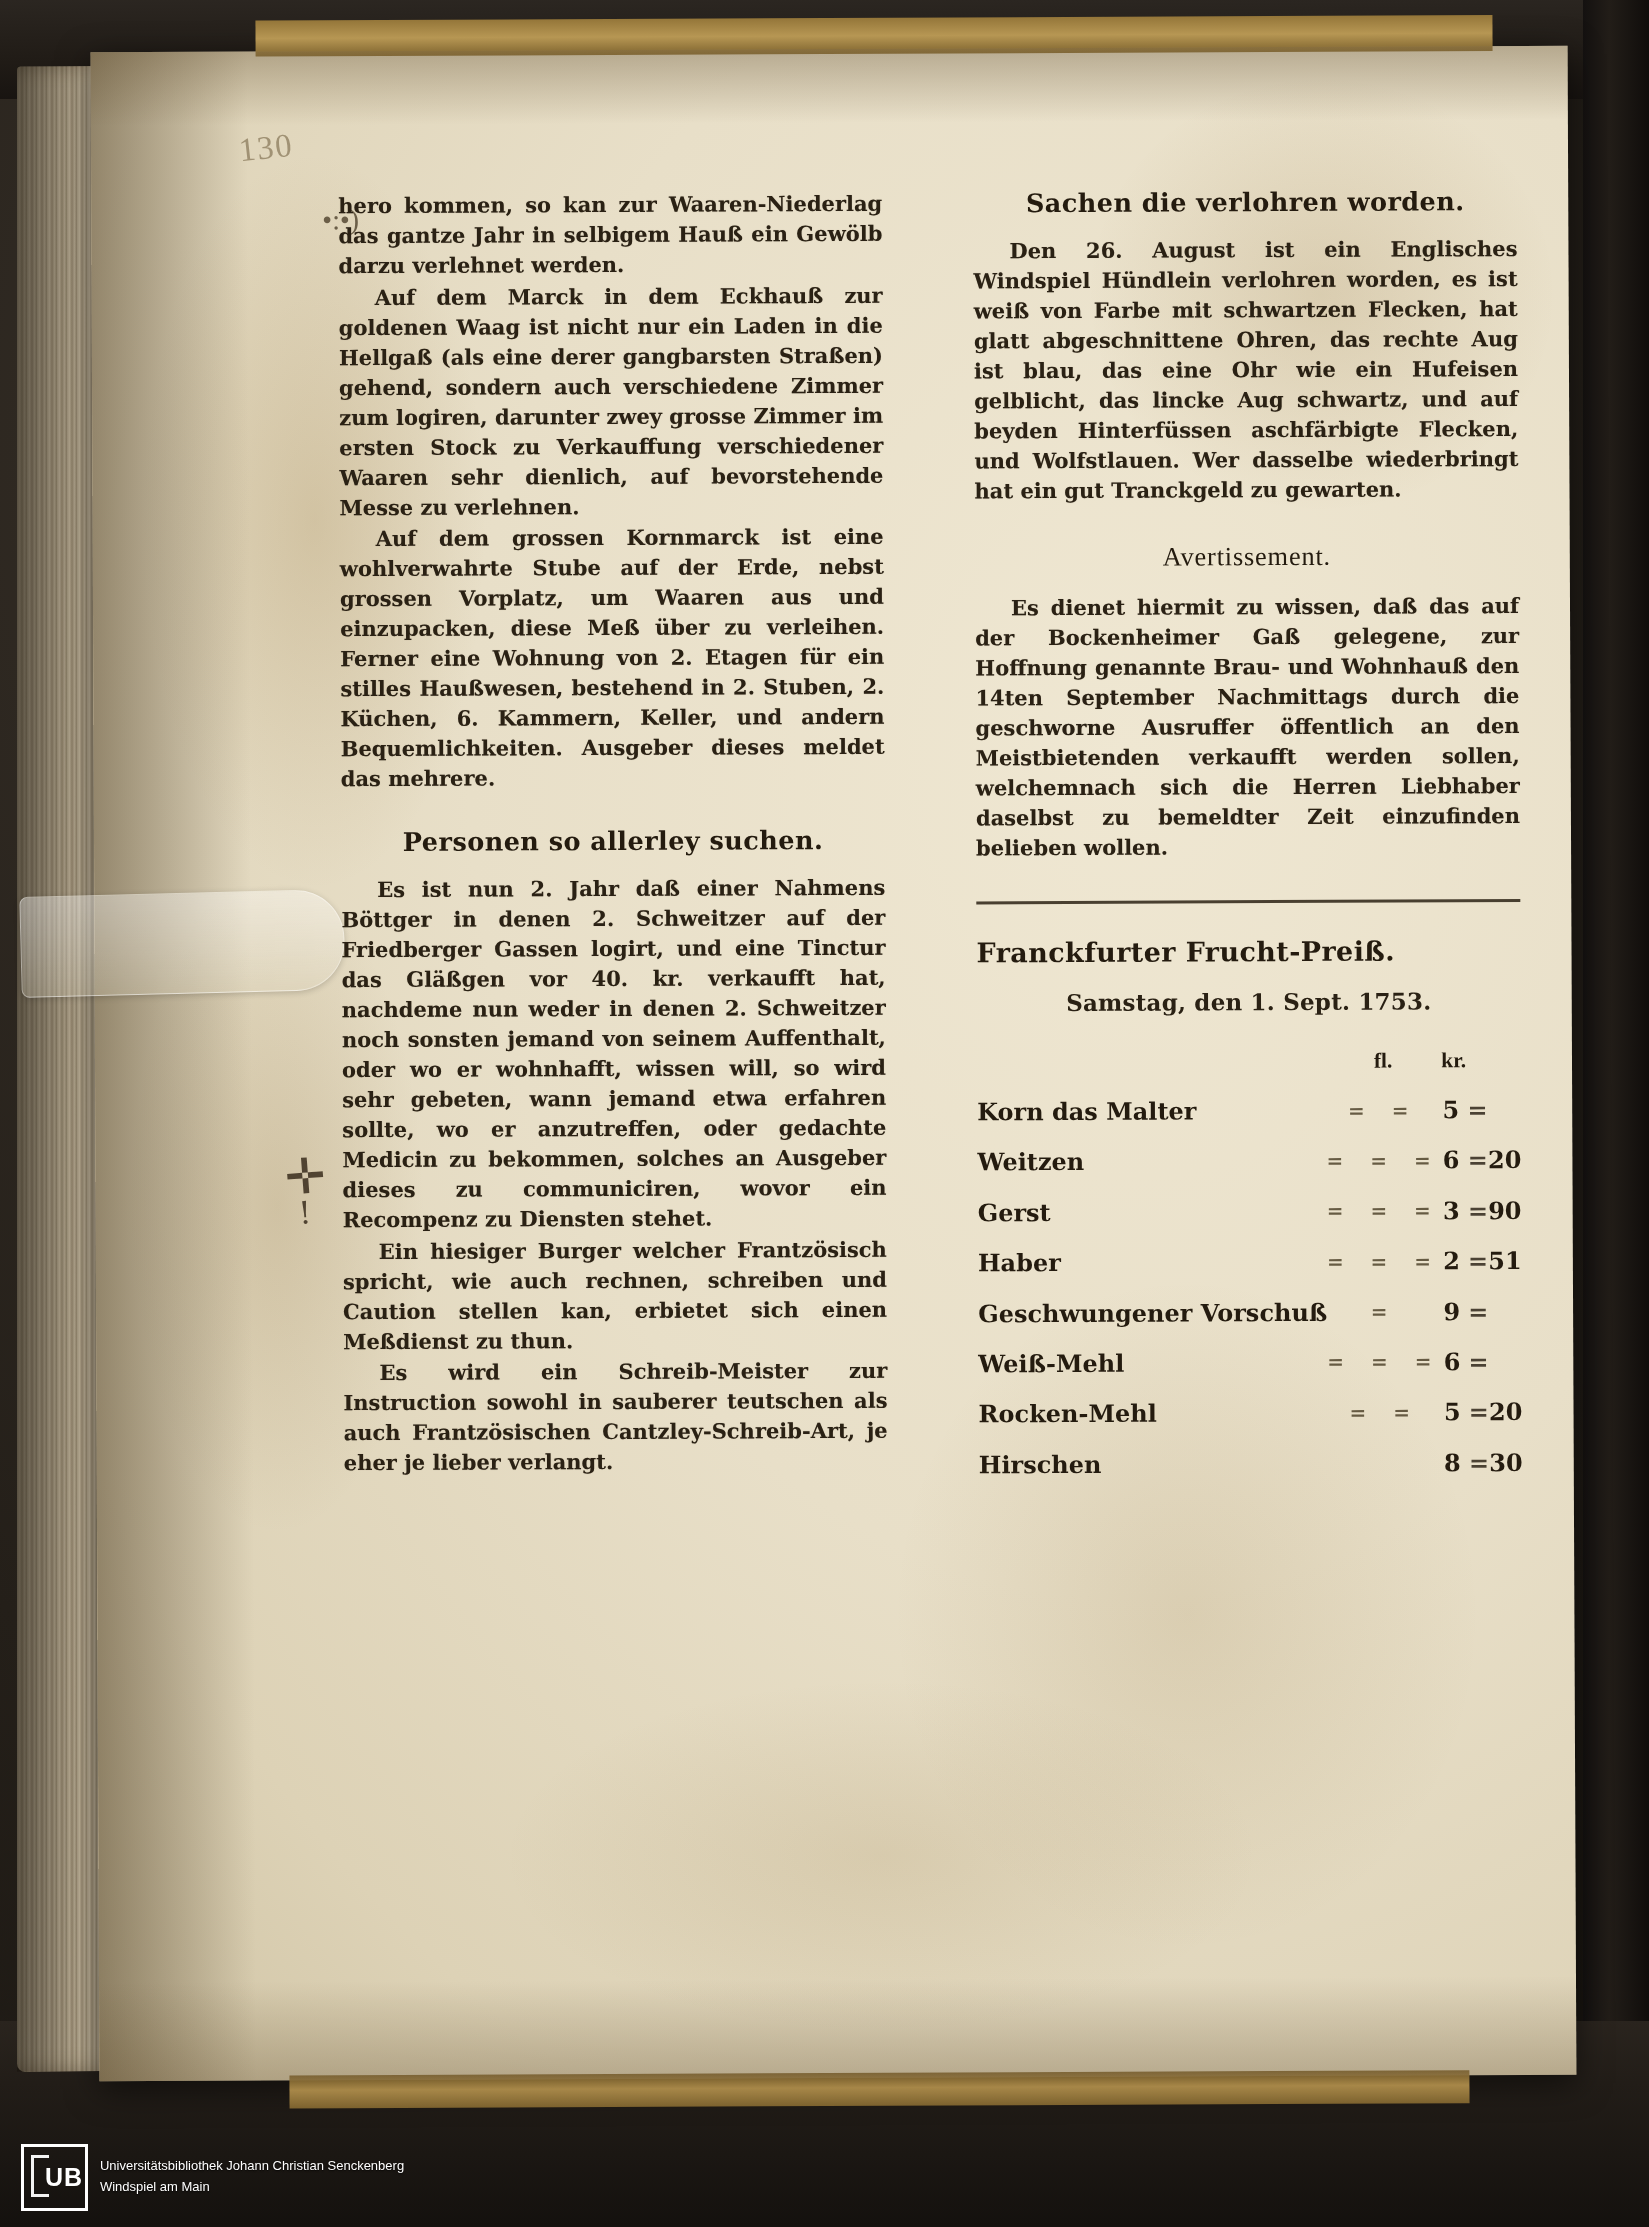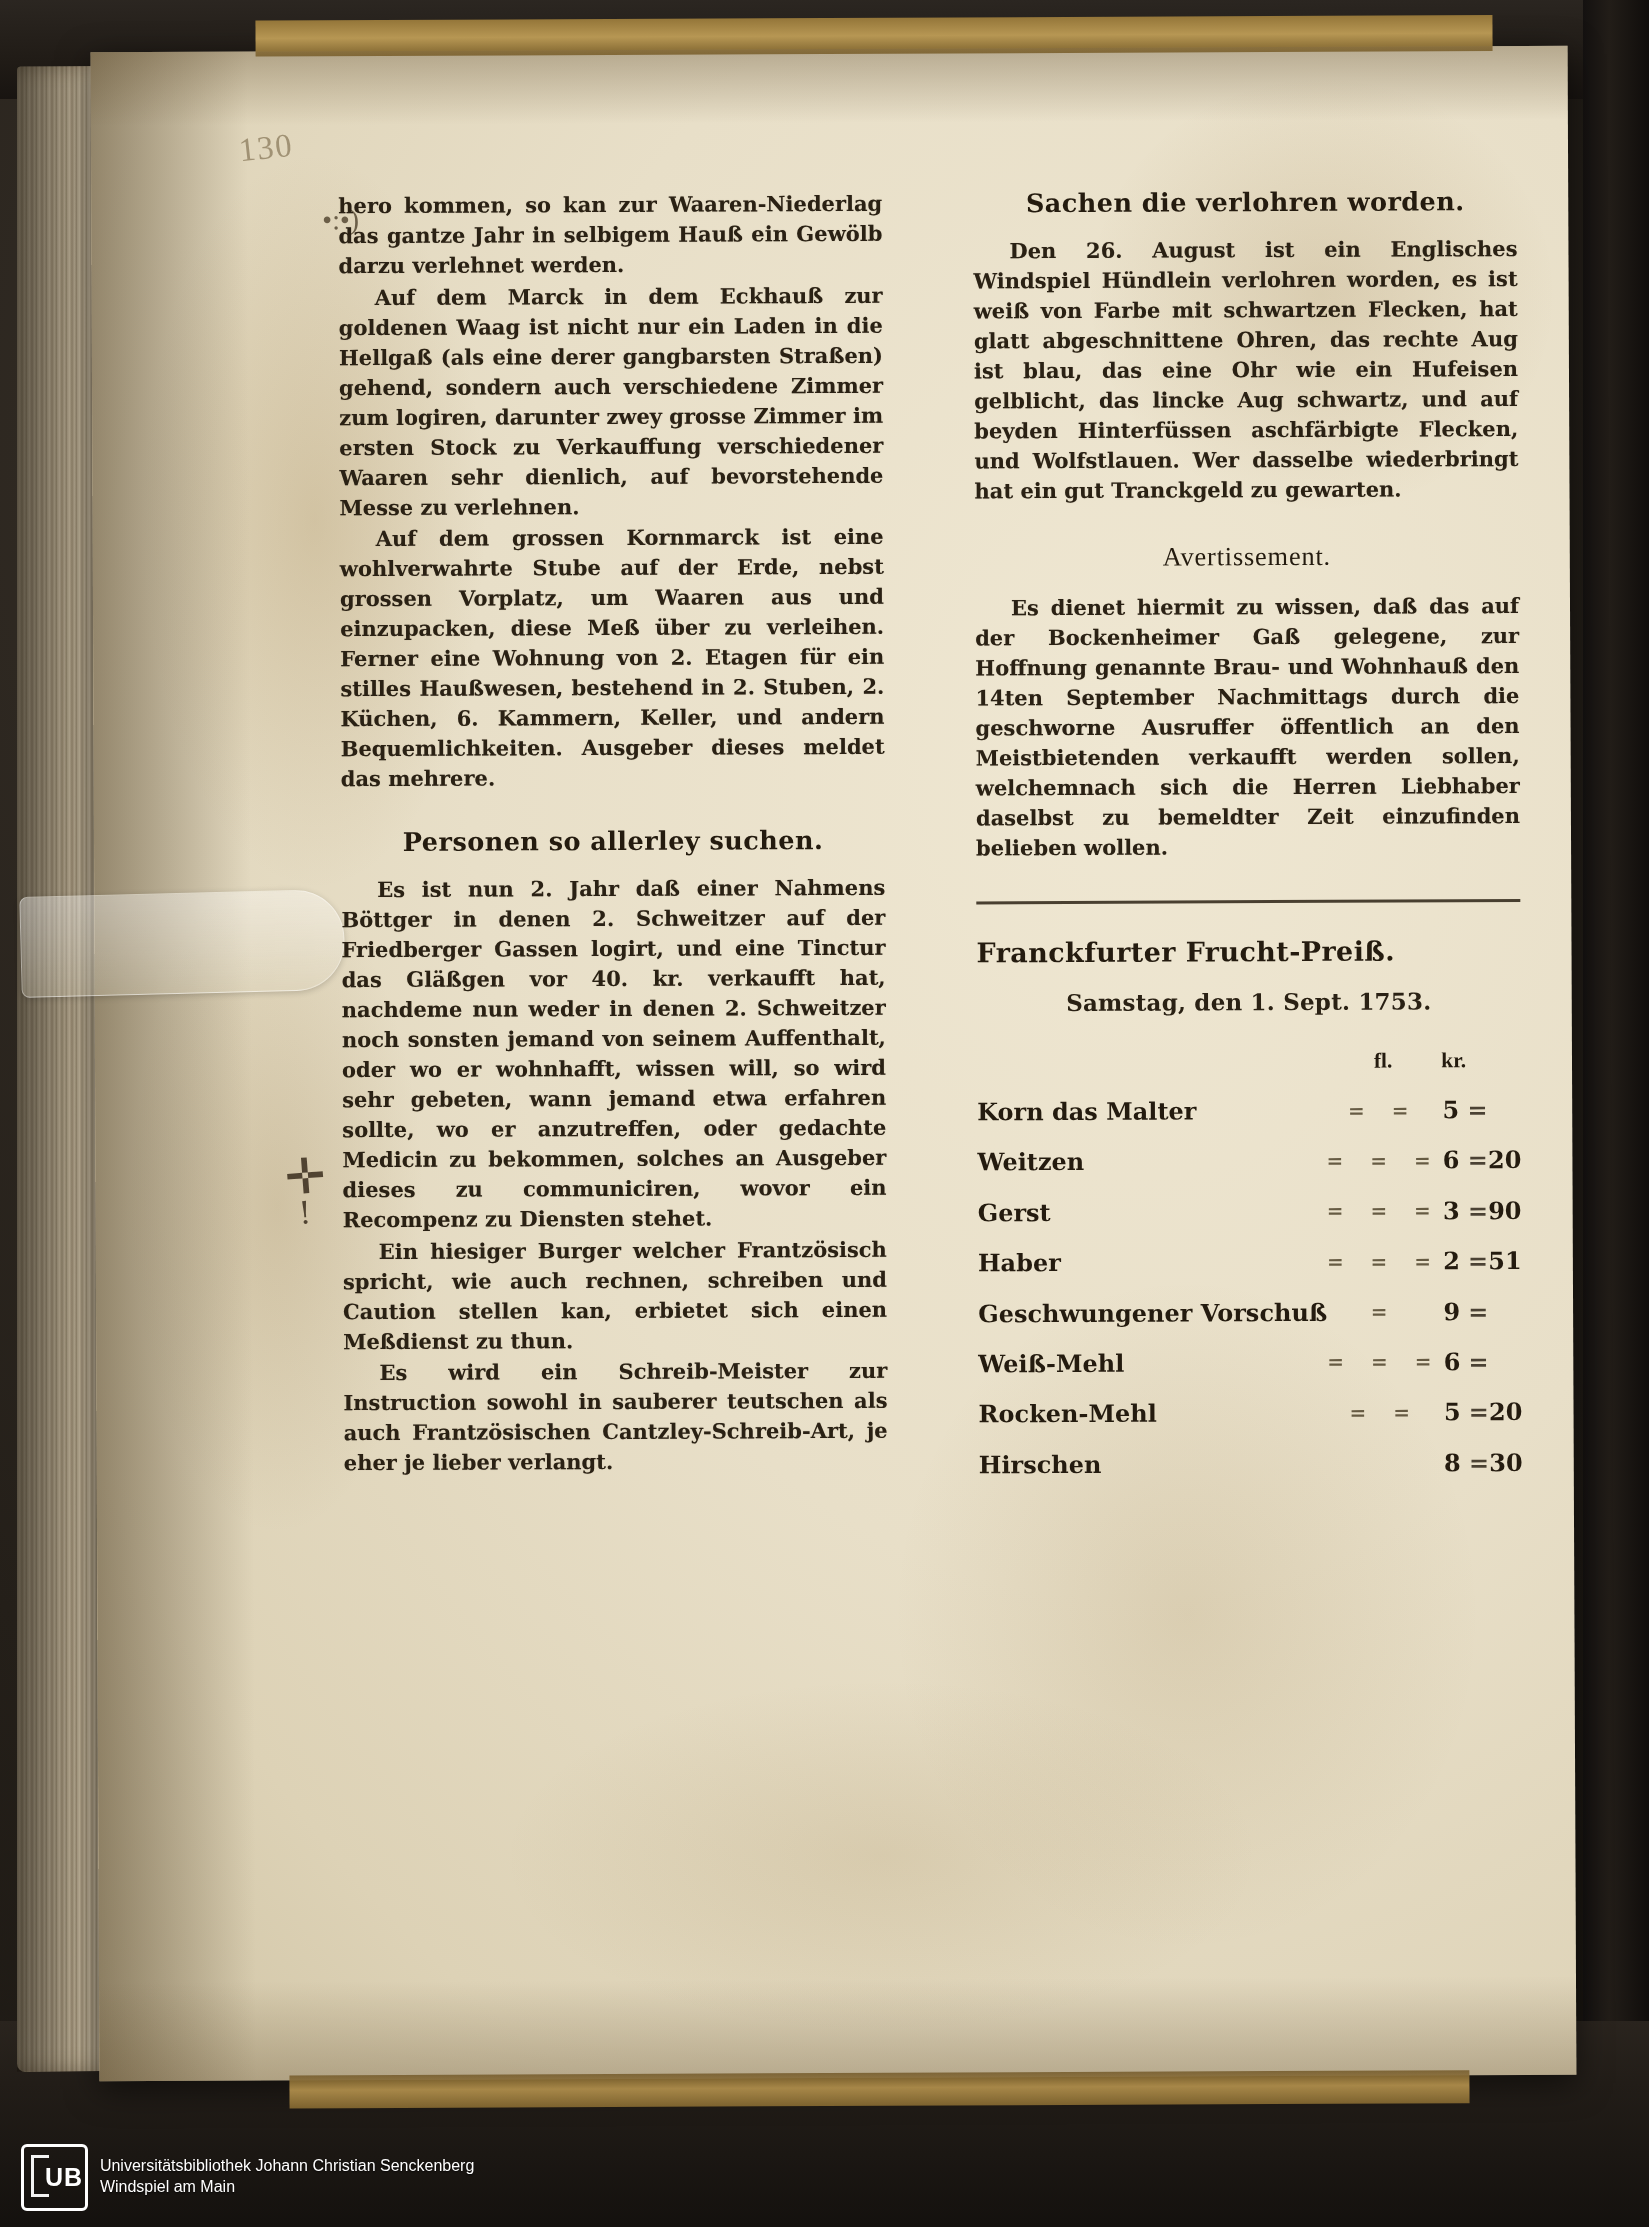--- a/index.html
+++ b/index.html
@@ -292,21 +292,21 @@
     left: 21.4px;
     bottom: 16.5px;
     display: flex;
     align-items: center;
     gap: 11.5px;
     z-index: 20;
   }
   .ub-logo {
     width: 61px; height: 61px;
     border: 3.3px solid #ffffff;
-    border-radius: 6px;
+    border-radius: 0;
     display: flex;
     align-items: center;
     justify-content: center;
     position: relative;
     text-align: right;
   }
   .ub-logo .book-glyph {
     position: absolute;
     left: 6.6px; top: 8.2px;
     width: 15px; height: 36px;
@@ -319,21 +319,21 @@
     font-family: "Liberation Sans", sans-serif;
     font-weight: 700;
     font-size: 25px;
     color: #ffffff;
     margin-left: 18px;
     letter-spacing: 0.8px;
   }
   .wm-lines {
     font-family: "Liberation Sans", sans-serif;
     color: #ffffff;
-    font-size: 16px;
+    font-size: 13px;
     line-height: 20.6px;
     text-shadow: 0 0.8px 1.6px rgba(0,0,0,.8);
   }
 </style>
 </head>
 <body>
 
 <div id="scan">
 
   <div class="leather-top"></div>

